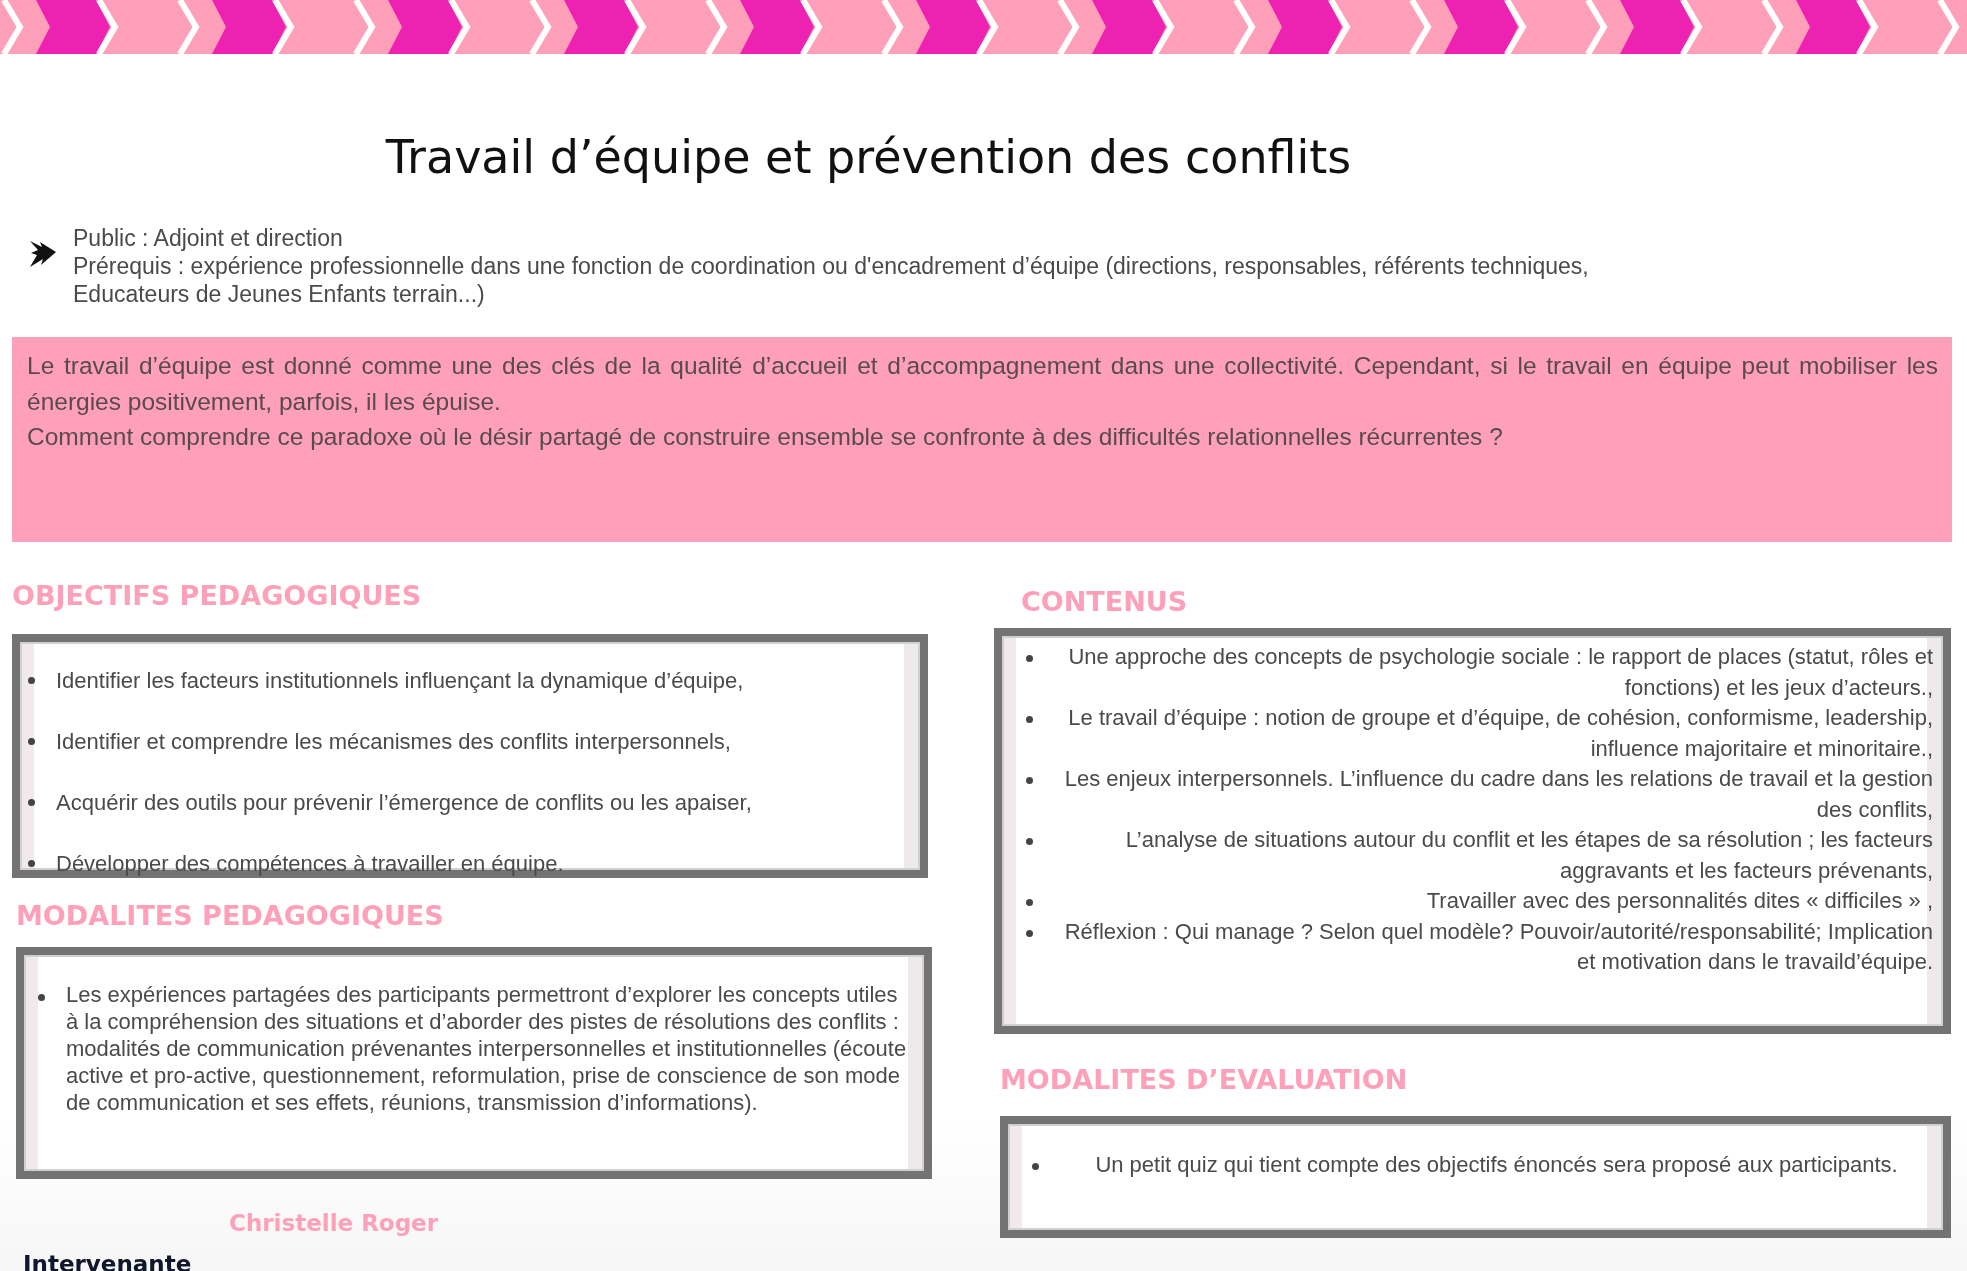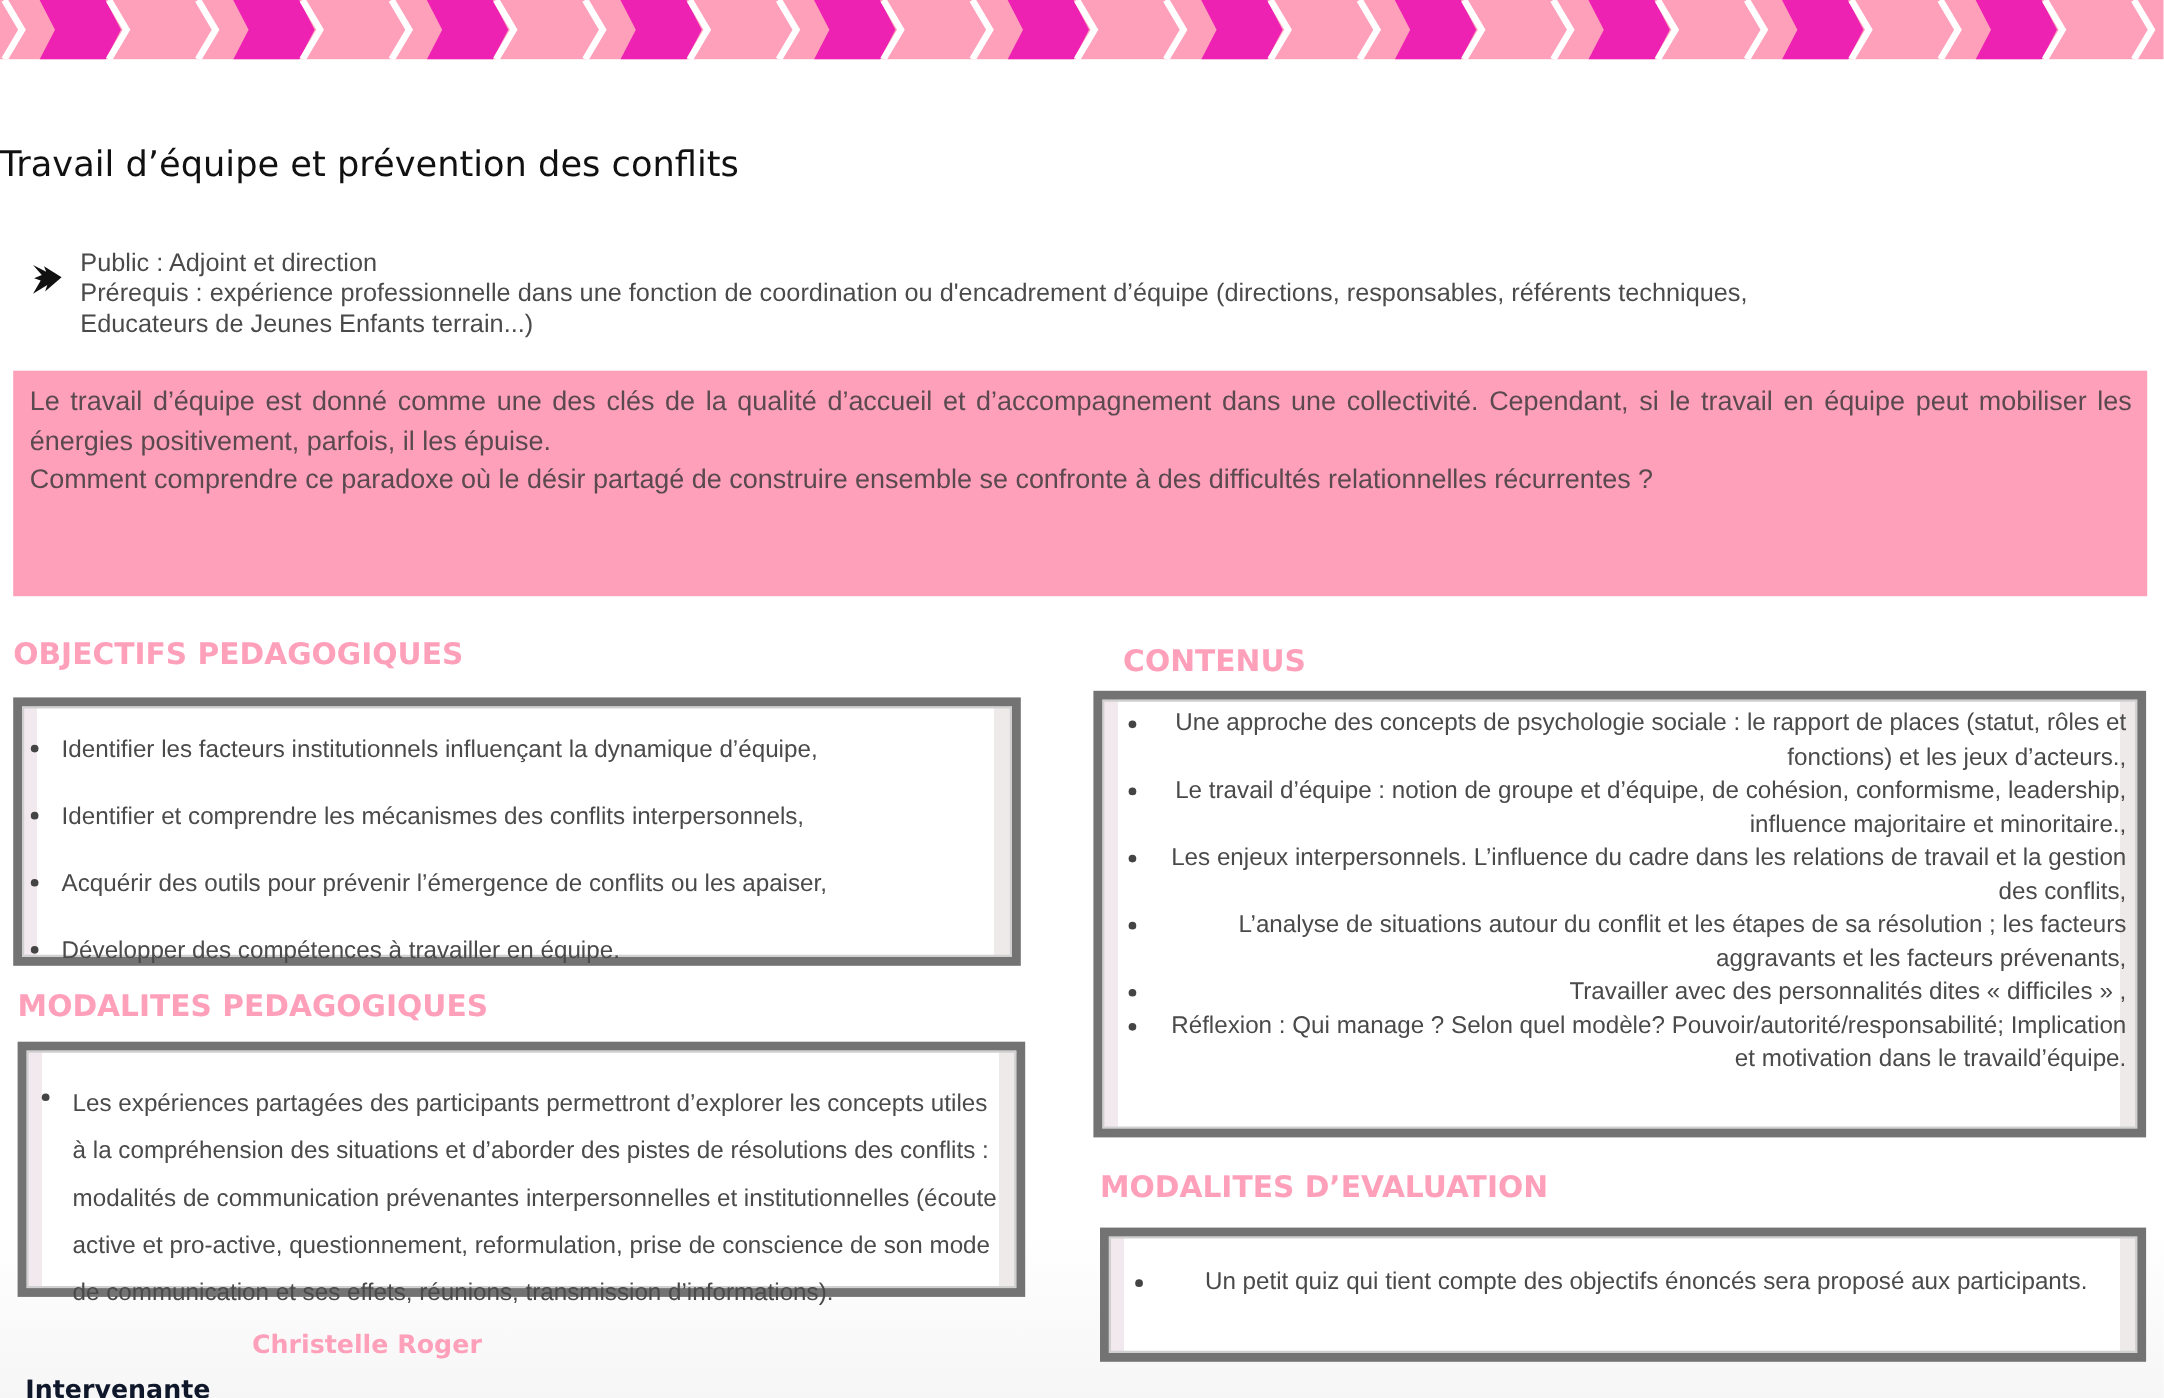--- a/index.html
+++ b/index.html
@@ -4,22 +4,22 @@
   <style>
     html, body { margin: 0; padding: 0; }
     body {
       width: 1967px; height: 1271px; position: relative; overflow: hidden;
       background: linear-gradient(to bottom, #ffffff 0%, #ffffff 88%, #f6f6f6 100%);
       font-family: "Liberation Sans", "DejaVu Sans", sans-serif;
       color: #555;
     }
     .banner { position: absolute; left: 0; top: 0; width: 1967px; height: 54px; }
     .title {
-      position: absolute; left: 0; top: 130px; width: 1737px; 
-      font-family: "DejaVu Sans", sans-serif; font-size: 32px; color: #111; letter-spacing: 0px;
+      position: absolute; left: 0; top: 130px; width: 1737px; text-align: center;
+      font-family: "DejaVu Sans", sans-serif; font-size: 46px; color: #111; letter-spacing: 0px;
     }
     .audience { position: absolute; left: 73px; top: 224px; font-size: 23px; line-height: 28px; color: #4a4a4a; }
     .audience div { white-space: nowrap; }
     .arrow-icon { position: absolute; left: 28px; top: 238px; width: 30px; height: 32px; }
     .intro {
       position: absolute; left: 12px; top: 337px; width: 1940px; height: 205px;
       background: #ffa0bb; box-sizing: border-box; padding: 11px 14px 0 15px;
       font-size: 24.5px; line-height: 35.5px; color: #5a4a50; text-align: justify;
     }
     .intro p { margin: 0; }
@@ -33,21 +33,21 @@
       box-shadow: inset 0 0 0 2px #d0d0d0;
     }
     .box ul { margin: 0; padding: 0 0 0 52px; list-style: none; }
     .box li { position: relative; color: #4a4a4a; font-size: 22px; }
     .box li::before {
       content: ""; position: absolute; left: -28px; width: 7px; height: 7px; border-radius: 50%; background: #444;
     }
     .obj ul { padding-top: 8px; padding-left: 36px; }
     .obj li { line-height: 61px; }
     .obj li::before { top: 27px; }
-    .mod li { line-height: 43px; }
+    .mod li { line-height: 27px; }
     .mod li::before { top: 13px; }
     .mod ul { padding: 26px 10px 0 42px; }
     .cont ul { padding: 6px 10px 0 52px; text-align: right; }
     .cont li { line-height: 30.5px; }
     .cont li::before { top: 13px; }
     .eval ul { padding: 26px 10px 0 52px; text-align: center; }
     .eval li { line-height: 30.5px; }
     .eval li::before { top: 13px; }
     .footer-label { position: absolute; font-weight: bold; font-size: 23px; font-family: "DejaVu Sans", sans-serif; }
   </style>

